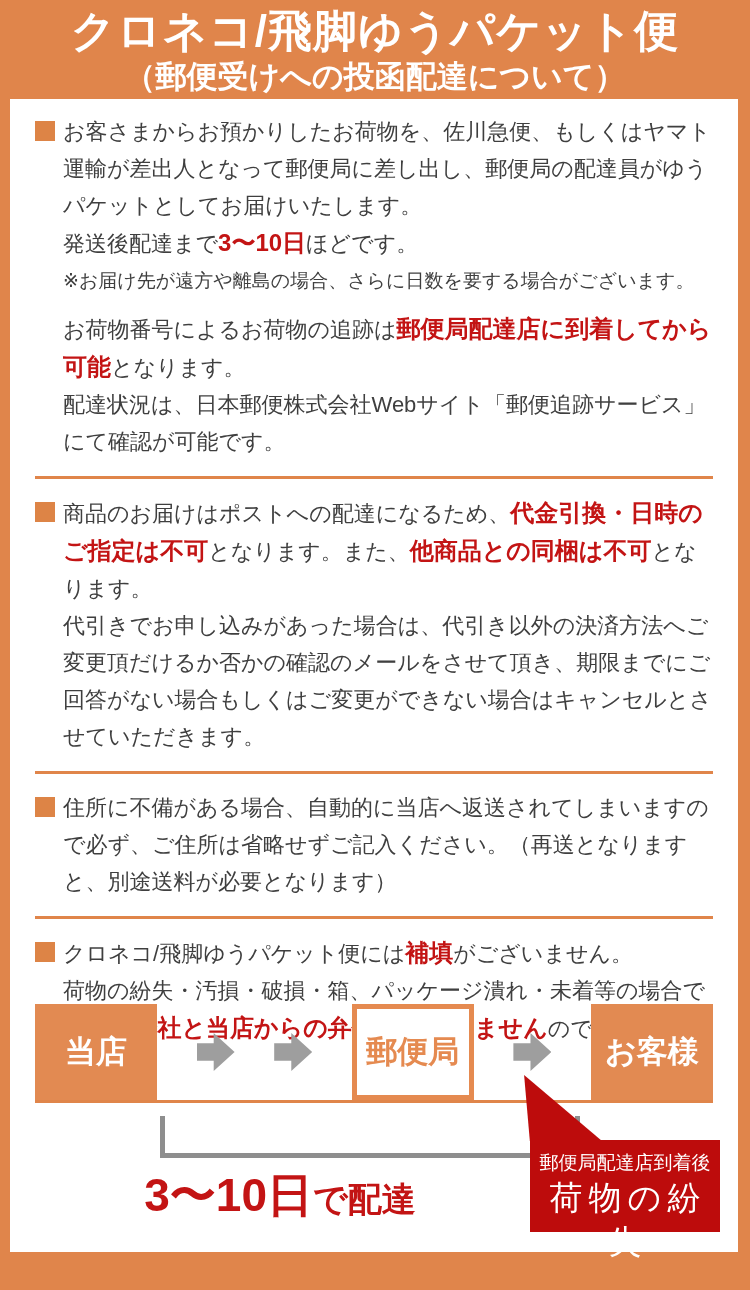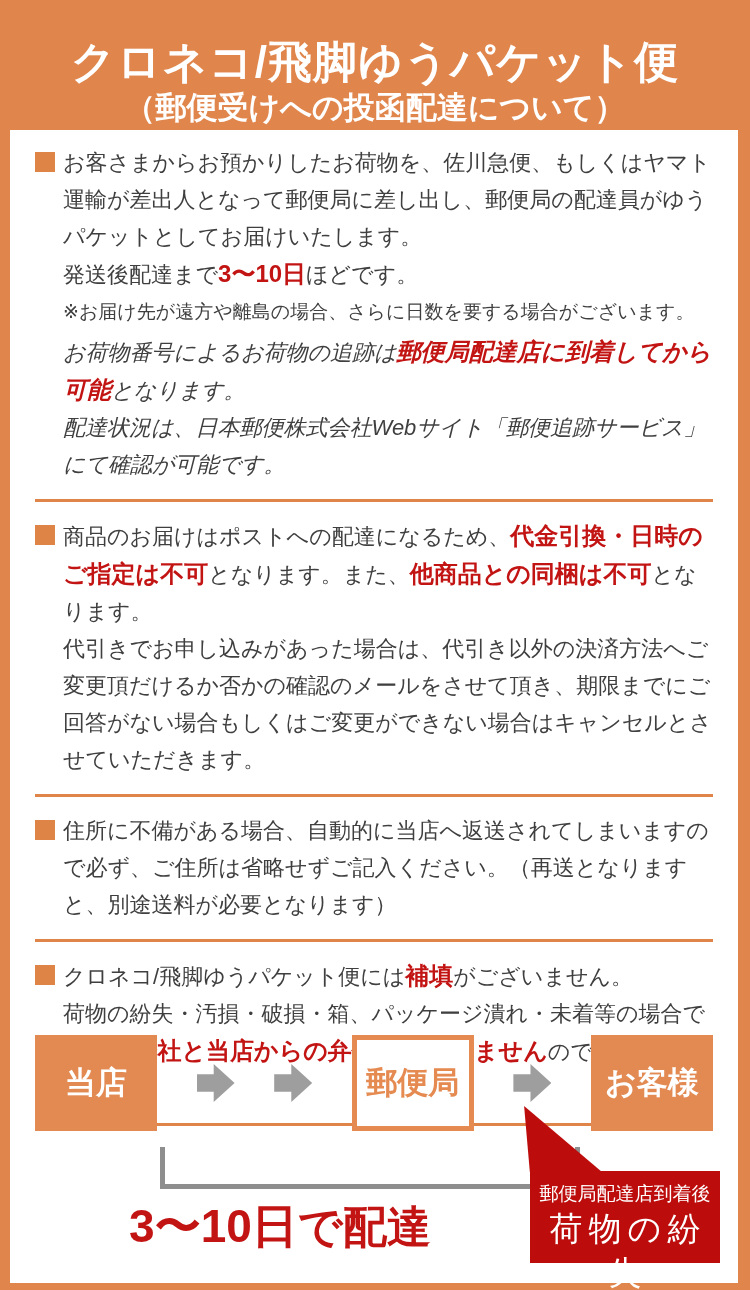--- a/index.html
+++ b/index.html
@@ -5,38 +5,38 @@
   html, body { margin:0; padding:0; }
   body {
     width:750px; height:1290px;
     background:#E0854B;
     font-family:"Liberation Sans","DejaVu Sans",sans-serif;
     overflow:hidden;
   }
   .page { width:750px; height:1290px; position:relative; }
 
   
-  .header { height:99px; box-sizing:border-box; padding-top:5px; text-align:center; color:#fff;margin-top:31px; }
+  .header { height:99px; box-sizing:border-box; padding-top:5px; text-align:center; color:#fff; }
   .title { font-size:44px; font-weight:bold; line-height:52px; letter-spacing:1px; }
   .subtitle { font-size:31px; font-weight:bold; line-height:40px; }
 
   
   .panel {
     background:#fff;
     margin:0 12px 0 10px;
     height:1153px;
     box-sizing:border-box;
     padding:14px 25px 13px 25px;
     position:relative;
   }
 
   
   .para { font-size:22px; line-height:37px; color:#3F3F3F; margin:0; position:relative; padding-left:28px; }
   .para.note { font-size:19px; line-height:30px; margin-top:4px; }
-  .para.gap { margin-top:6px;font-style:italic; }
+  .para.gap { margin-top:14px; }
   .bullet {
     position:absolute; left:0; top:8px;
     width:20px; height:20px; background:#DD8446;
   }
   .seg-red { color:#C31414; font-weight:bold; font-size:24px; }
   .divider { height:0; border-top:3px solid #E0854A; margin:16px 0 15px 0; }
 
   
   .flow { position:absolute; left:25px; top:880px; width:678px; height:265px; }
   .flow-row {
@@ -62,21 +62,21 @@
     border-right:5px solid #8E8E8E;
     border-bottom:5px solid #8E8E8E;
     z-index:0;
   }
   .duration {
     position:absolute; left:35px; top:186px; width:420px;
     text-align:center; color:#C31414; font-weight:bold; white-space:nowrap;
     z-index:1;
   }
   .duration .big { font-size:46px; }
-  .duration .rest { font-size:44px;text-align:right; }
+  .duration .rest { font-size:34px;text-align:right; }
   .triangle {
     position:absolute; left:485px; top:96px; width:82px; height:66px;
     background:#BD0C0C;
     clip-path:polygon(5% 0, 12% 100%, 100% 100%);
     z-index:2;
   }
   .callout {
     position:absolute; left:495px; top:161px; width:190px; height:92px;
     box-sizing:border-box; padding-top:10px;
     background:#BD0C0C; color:#fff; text-align:center;

